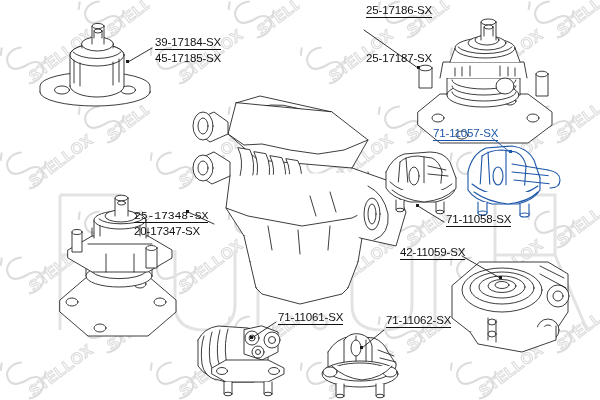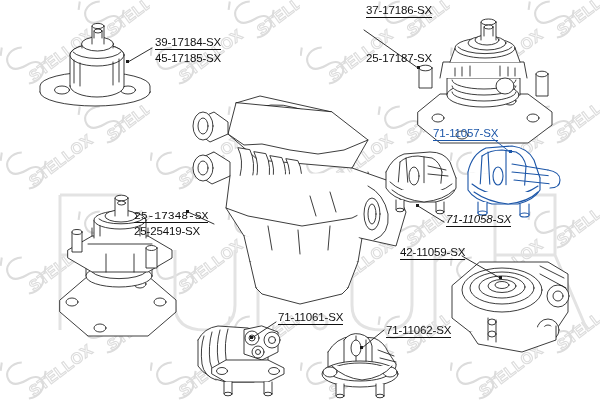--- a/index.html
+++ b/index.html
@@ -316,24 +316,24 @@
       <g fill="#1c56a8" stroke="none">
         <rect x="509" y="150" width="3" height="3"></rect>
       </g>
 
     </g>
   </svg>
 
   <div class="grp" style="left:0;top:0;">
     <span class="lbl u" style="left:155px;top:36px;position:absolute;">39-17184-SX</span>
     <span class="lbl" style="left:155px;top:52px;position:absolute;">45-17185-SX</span>
-    <span class="lbl u" style="left:366px;top:4px;position:absolute;">37-17186-SX</span>
+    <span class="lbl u" style="left:366px;top:4px;position:absolute;">25-17186-SX</span>
     <span class="lbl" style="left:366px;top:20px;position:absolute;margin-top:32px;">25-17187-SX</span>
     <span class="lbl blue u" style="left:423px;top:127px;position:absolute;">71-11057-SX</span>
     <span class="lbl u" style="left:134px;top:209px;position:absolute;font-family:Liberation Mono, monospace;">25-17348-SX</span>
-    <span class="lbl" style="left:134px;top:225px;position:absolute;">25-25419-SX</span>
-    <span class="lbl u" style="left:446px;top:213px;position:absolute;font-style:italic;">71-11058-SX</span>
+    <span class="lbl" style="left:134px;top:225px;position:absolute;">20-17347-SX</span>
+    <span class="lbl u" style="left:446px;top:213px;position:absolute;">71-11058-SX</span>
     <span class="lbl u" style="left:400px;top:246px;position:absolute;">42-11059-SX</span>
     <span class="lbl u" style="left:278px;top:311px;position:absolute;">71-11061-SX</span>
-    <span class="lbl u" style="left:386px;top:324px;position:absolute;text-align:right;">71-11062-SX</span>
+    <span class="lbl u" style="left:386px;top:314px;position:absolute;text-align:right;">71-11062-SX</span>
   </div>
 
 </div>
 
 </body></html>

